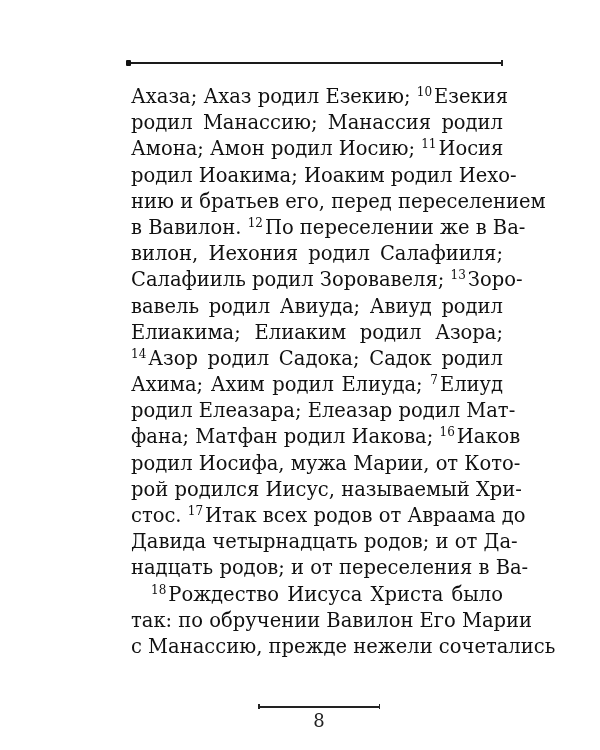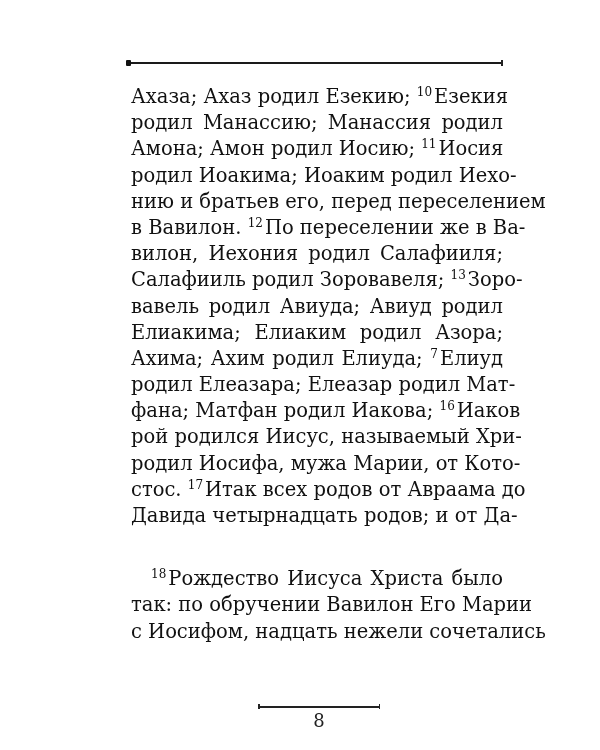--- a/index.html
+++ b/index.html
@@ -18,21 +18,21 @@
   }
   .text-block {
     position: absolute; left: 131px; top: 84px; width: 372px;
     font-family: "DejaVu Serif", serif;
     font-size: 19.5px; line-height: 26.2px; color: #111;
   }
   .line {
     display: block; text-align: justify; text-align-last: justify;
     white-space: nowrap; height: 26.2px; overflow: visible;
   }
-  .line.indent { padding-left: 20px; margin-top: 37px; }
+  .line.indent { padding-left: 20px; }
   sup.vn { font-size: 12px; vertical-align: 7px; line-height: 0; margin-right: 2px; }
   .bottom-rule {
     position: absolute; left: 258px; top: 706px; width: 122px; height: 1.5px;
     background: #222;
   }
   .bottom-rule::before, .bottom-rule::after {
     content: ""; position: absolute; top: -2px; width: 1.5px; height: 5px; background: #222;
   }
   .bottom-rule::before { left: 0; }
   .bottom-rule::after { right: 0; }
@@ -50,26 +50,28 @@
   <span class="line"><span>Ахаза; Ахаз родил Езекию; </span><sup class="vn">10</sup><span>Езекия</span></span>
   <span class="line"><span>родил Манассию; Манассия родил</span></span>
   <span class="line"><span>Амона; Амон родил Иосию; </span><sup class="vn">11</sup><span>Иосия</span></span>
   <span class="line"><span>родил Иоакима; Иоаким родил Иехо-</span></span>
   <span class="line"><span>нию и братьев его, перед переселением</span></span>
   <span class="line"><span>в Вавилон. </span><sup class="vn">12</sup><span>По переселении же в Ва-</span></span>
   <span class="line"><span>вилон, Иехония родил Салафииля;</span></span>
   <span class="line"><span>Салафииль родил Зоровавеля; </span><sup class="vn">13</sup><span>Зоро-</span></span>
   <span class="line"><span>вавель родил Авиуда; Авиуд родил</span></span>
   <span class="line"><span>Елиакима; Елиаким родил Азора;</span></span>
+  <span class="line"><sup class="vn">14</sup><span>Азор родил Садока; Садок родил</span></span>
   <span class="line"><span>Ахима; Ахим родил Елиуда; </span><sup class="vn">7</sup><span>Елиуд</span></span>
   <span class="line"><span>родил Елеазара; Елеазар родил Мат-</span></span>
   <span class="line"><span>фана; Матфан родил Иакова; </span><sup class="vn">16</sup><span>Иаков</span></span>
+  <span class="line"><span>родил Иосифа, мужа Марии, от Кото-</span></span>
   <span class="line"><span>рой родился Иисус, называемый Хри-</span></span>
-  <span class="line"><span>родил Иосифа, мужа Марии, от Кото-</span></span>
   <span class="line"><span>стос. </span><sup class="vn">17</sup><span>Итак всех родов от Авраама до</span></span>
   <span class="line"><span>Давида четырнадцать родов; и от Да-</span></span>
+  <span class="line"><span>надцать родов; и от переселения в Ва-</span></span>
   <span class="line indent"><sup class="vn">18</sup><span>Рождество Иисуса Христа было</span></span>
   <span class="line"><span>так: по обручении Вавилон Его Марии</span></span>
-  <span class="line"><span>с Иосифом, надцать нежели сочетались</span></span>
+  <span class="line"><span>с Манассию, прежде нежели сочетались</span></span>
 </div>
 
 <div class="bottom-rule"></div>
 <div class="page-number">8</div>
 
 </body></html>

